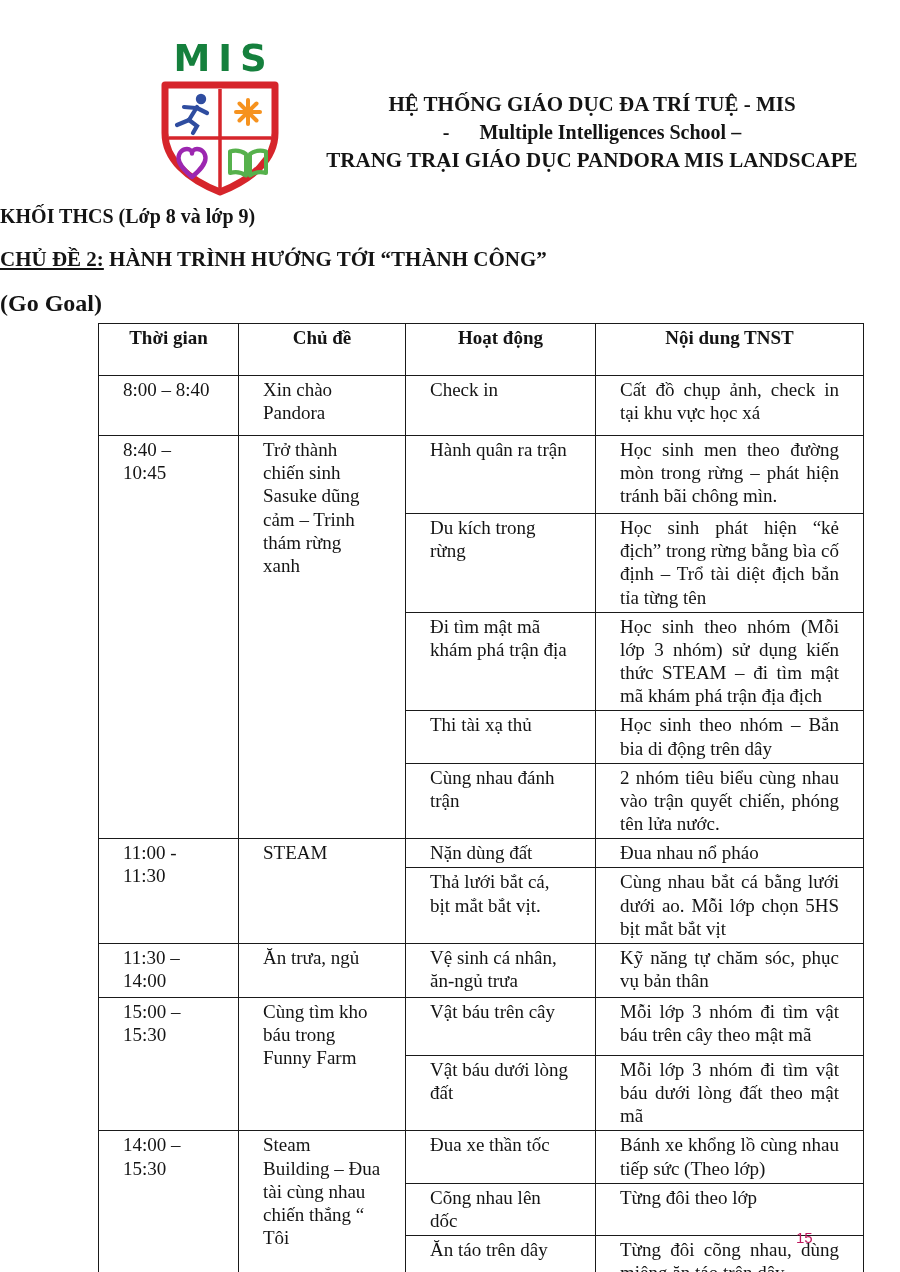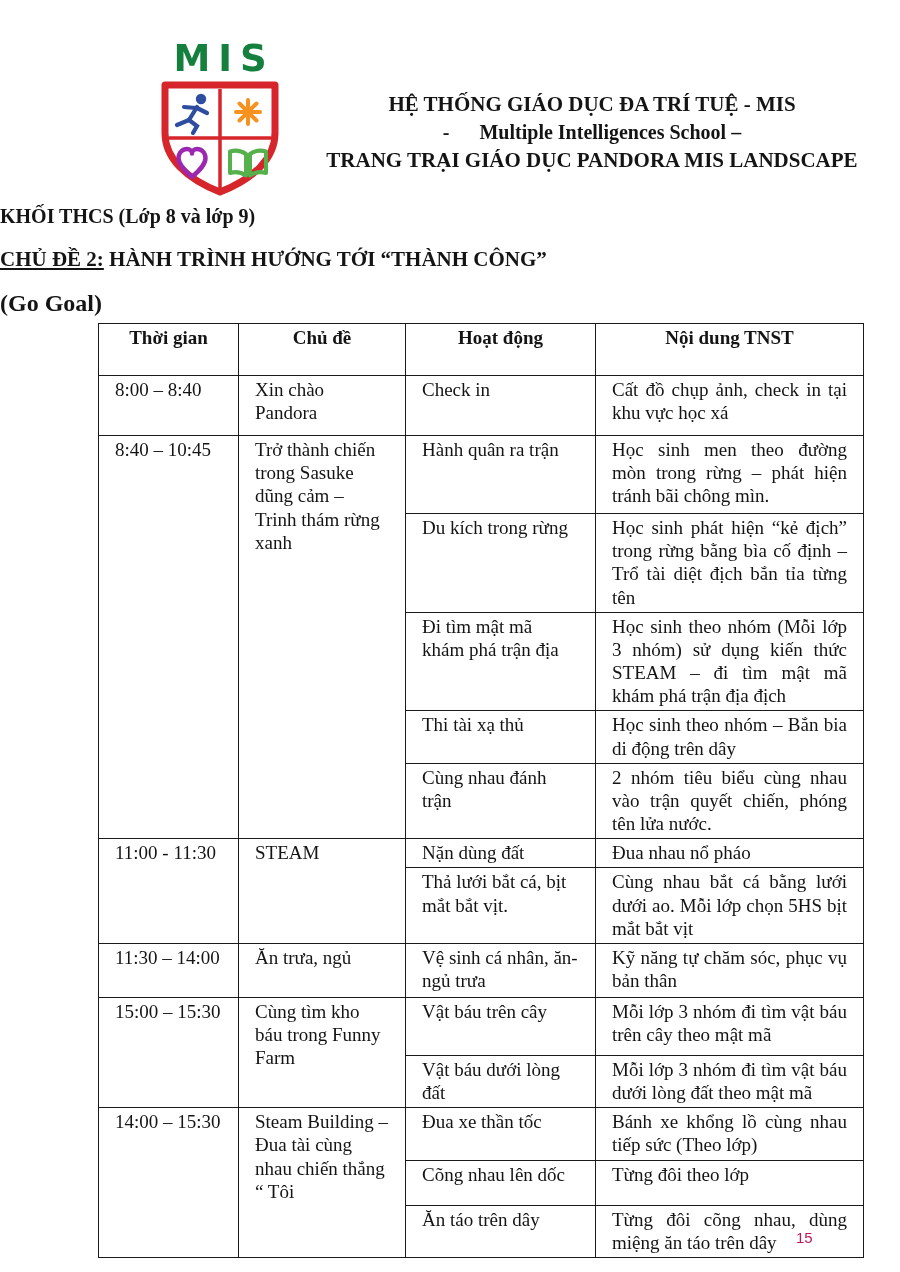--- a/index.html
+++ b/index.html
@@ -24,21 +24,21 @@
   .topic{top:247px;font-size:21px;}
   .topic .u{text-decoration:underline;}
   .goal{top:290px;font-size:24px;}
   
   table.sched{
     position:absolute;left:98px;top:323px;width:765px;
     border-collapse:collapse;table-layout:fixed;
   }
   table.sched td{
     border:1.5px solid #1a1a1a;vertical-align:top;
-    font-size:19px;line-height:1.22;padding:2px 16px 3px;
+    font-size:19px;line-height:1.22;padding:2px 24px 3px;
     overflow:hidden;
   }
   td.th{font-weight:bold;text-align:center;padding-top:7px;}
   td.c-content{text-align:justify;}
   td.vmid{vertical-align:middle;}
   td.pt60{padding-top:62px;}
   td.pt12{padding-top:14px;}
   tr.rh26{height:26px}tr.rh45{height:45px}tr.rh47{height:47px}tr.rh48{height:48px}
   tr.rh52{height:52px}tr.rh54{height:54px}tr.rh58{height:58px}tr.rh60{height:60px}
   tr.rh67{height:67px}tr.rh68{height:68px}tr.rh72{height:72px}tr.rh78{height:78px}
@@ -116,21 +116,21 @@
 
       <tr class="rh60">
         <td>8:00 – 8:40</td>
         <td>Xin chào Pandora</td>
         <td>Check in</td>
         <td class="c-content">Cất đồ chụp ảnh, check in tại khu vực học xá</td>
       </tr>
 
       <tr class="rh78">
         <td rowspan="5" class="pt60">8:40 – 10:45</td>
-        <td rowspan="5" class="pt12">Trở thành chiến trong Sasuke dũng cảm – Trinh thám rừng xanh</td>
+        <td rowspan="5" class="pt12">Trở thành chiến sinh Sasuke dũng cảm – Trinh thám rừng xanh</td>
         <td>Hành quân ra trận</td>
         <td class="c-content">Học sinh men theo đường mòn trong rừng – phát hiện tránh bãi chông mìn.</td>
       </tr>
       <tr class="rh72">
         <td>Du kích trong rừng</td>
         <td class="c-content">Học sinh phát hiện “kẻ địch” trong rừng bằng bìa cố định – Trổ tài diệt địch bắn tỉa từng tên</td>
       </tr>
       <tr class="rh91">
         <td>Đi tìm mật mã khám phá trận địa</td>
         <td class="c-content">Học sinh theo nhóm (Mỗi lớp 3 nhóm) sử dụng kiến thức STEAM – đi tìm mật mã khám phá trận địa địch</td>

